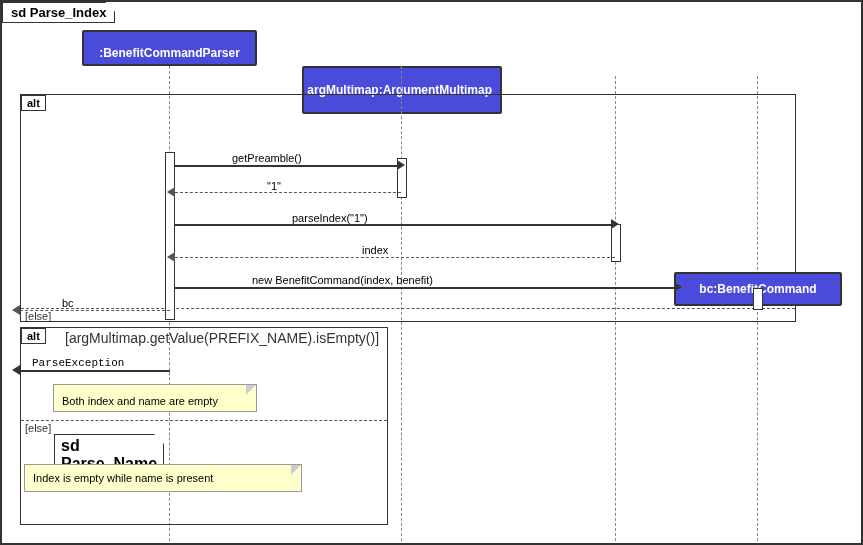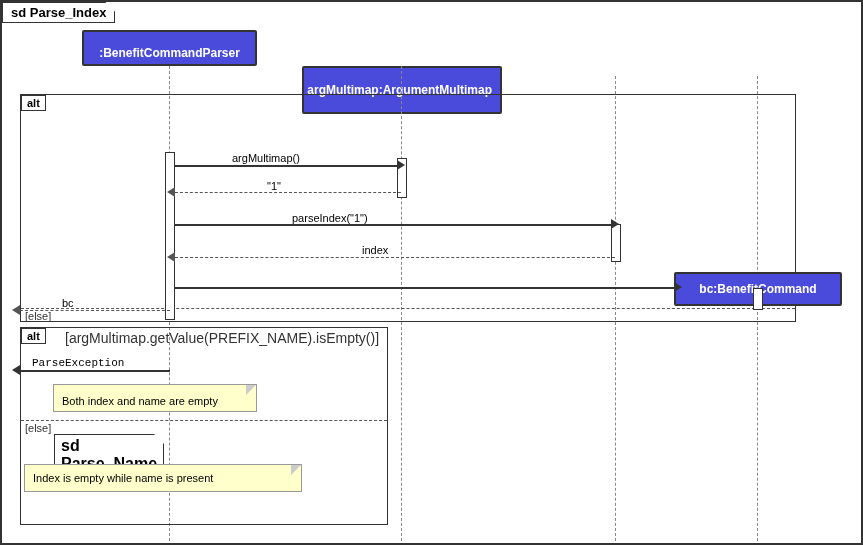--- a/index.html
+++ b/index.html
@@ -152,21 +152,21 @@
   <div class="activation" style="left:163px; top:150px; width:10px; height:168px;"></div>
 
   <div class="activation" style="left:395px; top:156px; width:10px; height:40px;"></div>
 
   <div class="activation" style="left:609px; top:222px; width:10px; height:38px;"></div>
 
   <div style="position:absolute; top:163px; left:173px; width:226px; height:1.5px; background:#333;"></div>
 
   <div style="position:absolute; top:158px; left:395px; width:0; height:0;
               border-left:8px solid #333; border-top:5px solid transparent; border-bottom:5px solid transparent;"></div>
-  <div style="position:absolute; top:150px; left:230px; font-size:11px;">argMultimap()</div>
+  <div style="position:absolute; top:150px; left:230px; font-size:11px;">getPreamble()</div>
 
   <div style="position:absolute; top:190px; left:173px; width:226px; height:1.5px; border-top:1.5px dashed #555;"></div>
   <div style="position:absolute; top:185px; left:165px; width:0; height:0;
               border-right:8px solid #555; border-top:5px solid transparent; border-bottom:5px solid transparent;"></div>
   <div style="position:absolute; top:178px; left:265px; font-size:11px;">"1"</div>
 
   <div style="position:absolute; top:222px; left:173px; width:440px; height:1.5px; background:#333;"></div>
   <div style="position:absolute; top:217px; left:609px; width:0; height:0;
               border-left:8px solid #333; border-top:5px solid transparent; border-bottom:5px solid transparent;"></div>
   <div style="position:absolute; top:210px; left:290px; font-size:11px;">parseIndex("1")</div>
@@ -178,20 +178,21 @@
 
   <div class="object-box" style="left:672px; top:270px; width:168px; height:34px; display:flex; align-items:center; justify-content:center;">
     <span>bc:BenefitCommand</span>
   </div>
 
   <div class="activation" style="left:751px; top:286px; width:10px; height:22px;"></div>
 
   <div style="position:absolute; top:285px; left:173px; width:502px; height:1.5px; background:#333;"></div>
   <div style="position:absolute; top:280px; left:672px; width:0; height:0;
               border-left:8px solid #333; border-top:5px solid transparent; border-bottom:5px solid transparent;"></div>
+  <div style="position:absolute; top:272px; left:250px; font-size:11px;">new BenefitCommand(index, benefit)</div>
 
   <div style="position:absolute; top:308px; left:18px; width:150px; height:1.5px; border-top:1.5px dashed #555;"></div>
   <div style="position:absolute; top:303px; left:10px; width:0; height:0;
               border-right:8px solid #555; border-top:5px solid transparent; border-bottom:5px solid transparent;"></div>
   <div style="position:absolute; top:295px; left:60px; font-size:11px;">bc</div>
 
   <div class="fragment" style="left:18px; top:325px; width:368px; height:198px;">
     <div class="fragment-label" style="padding:1px 5px; font-size:11px; font-weight:bold;">alt</div>
     <div class="fragment-guard" style="top:2px; left:44px; font-size:14px;">
       [argMultimap.getValue(PREFIX_NAME).isEmpty()]

